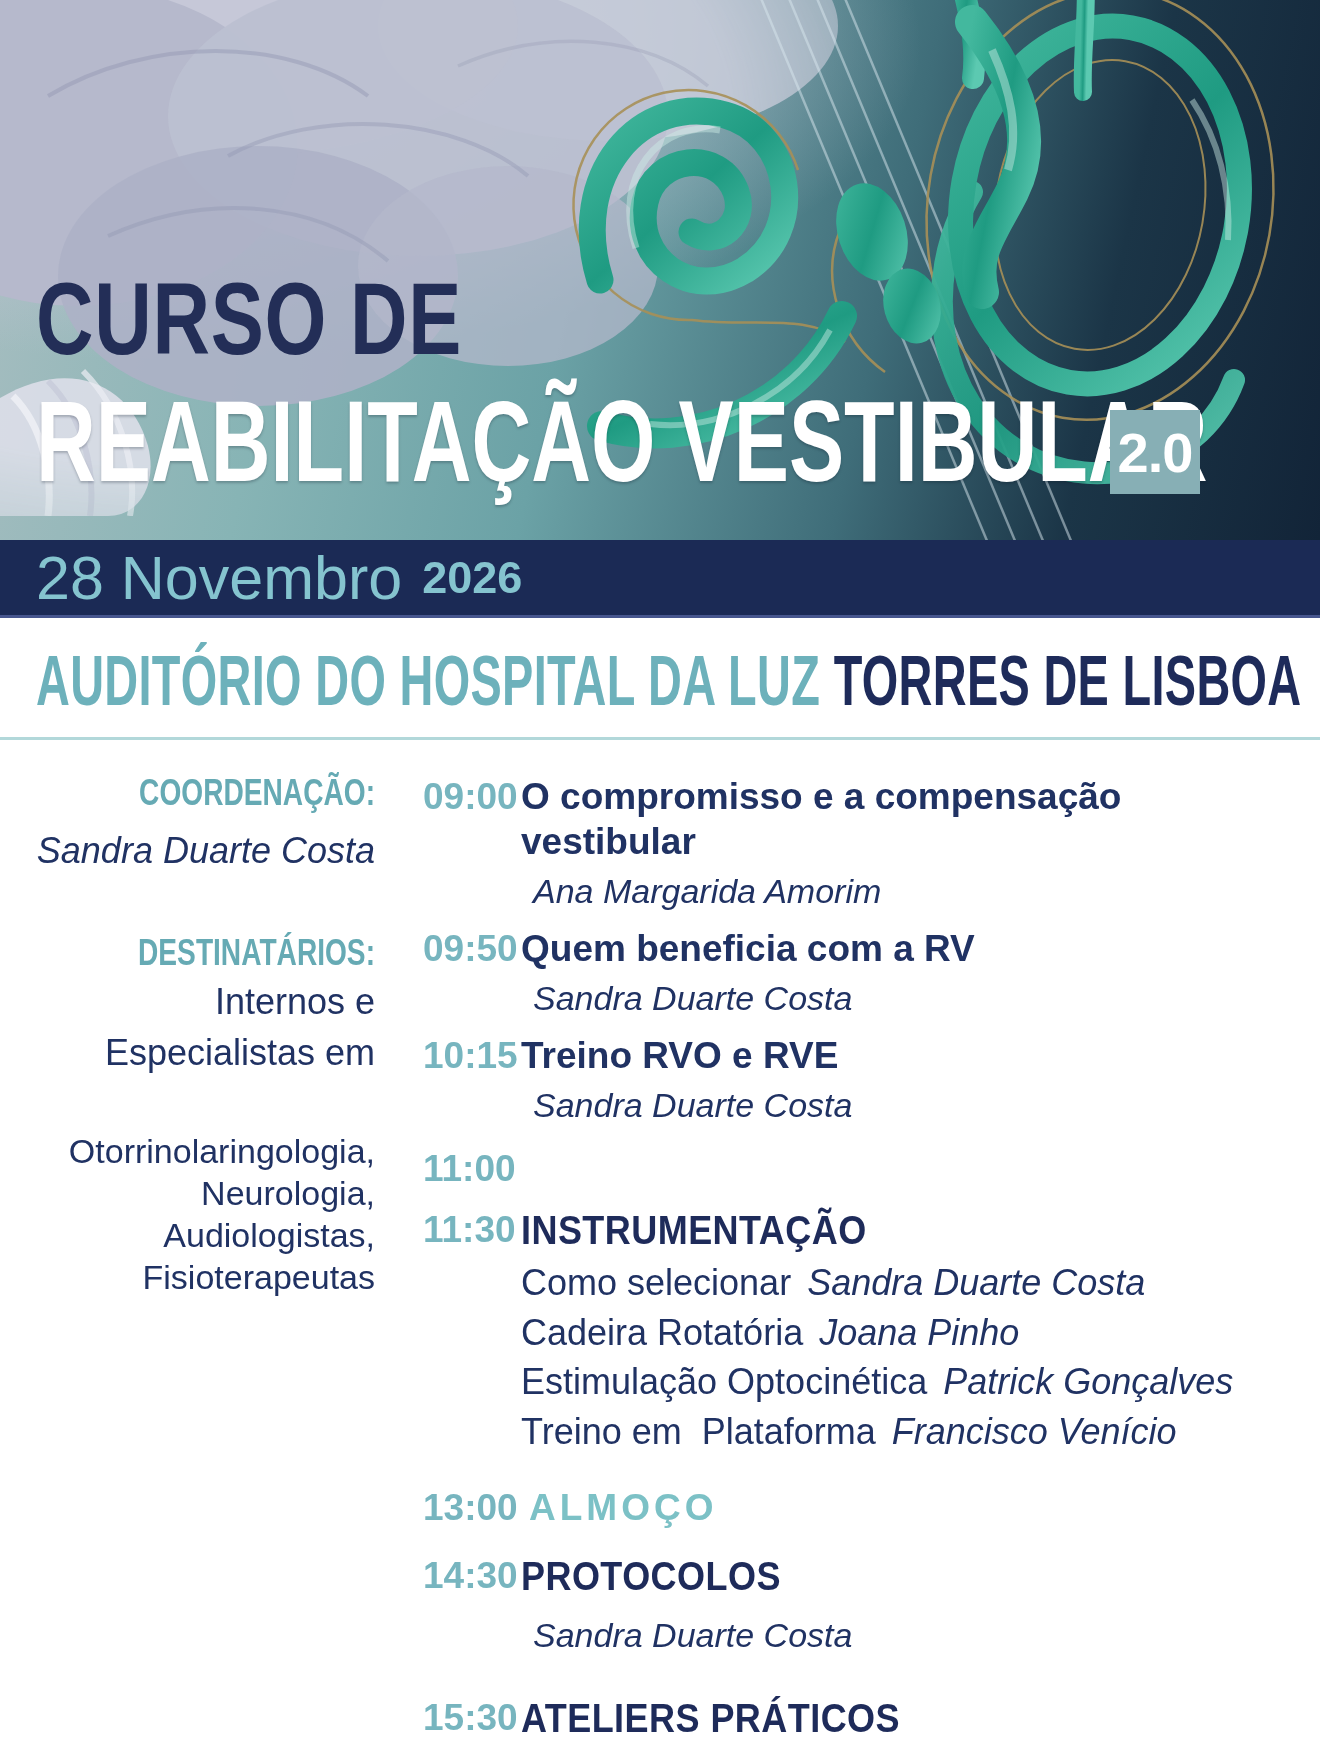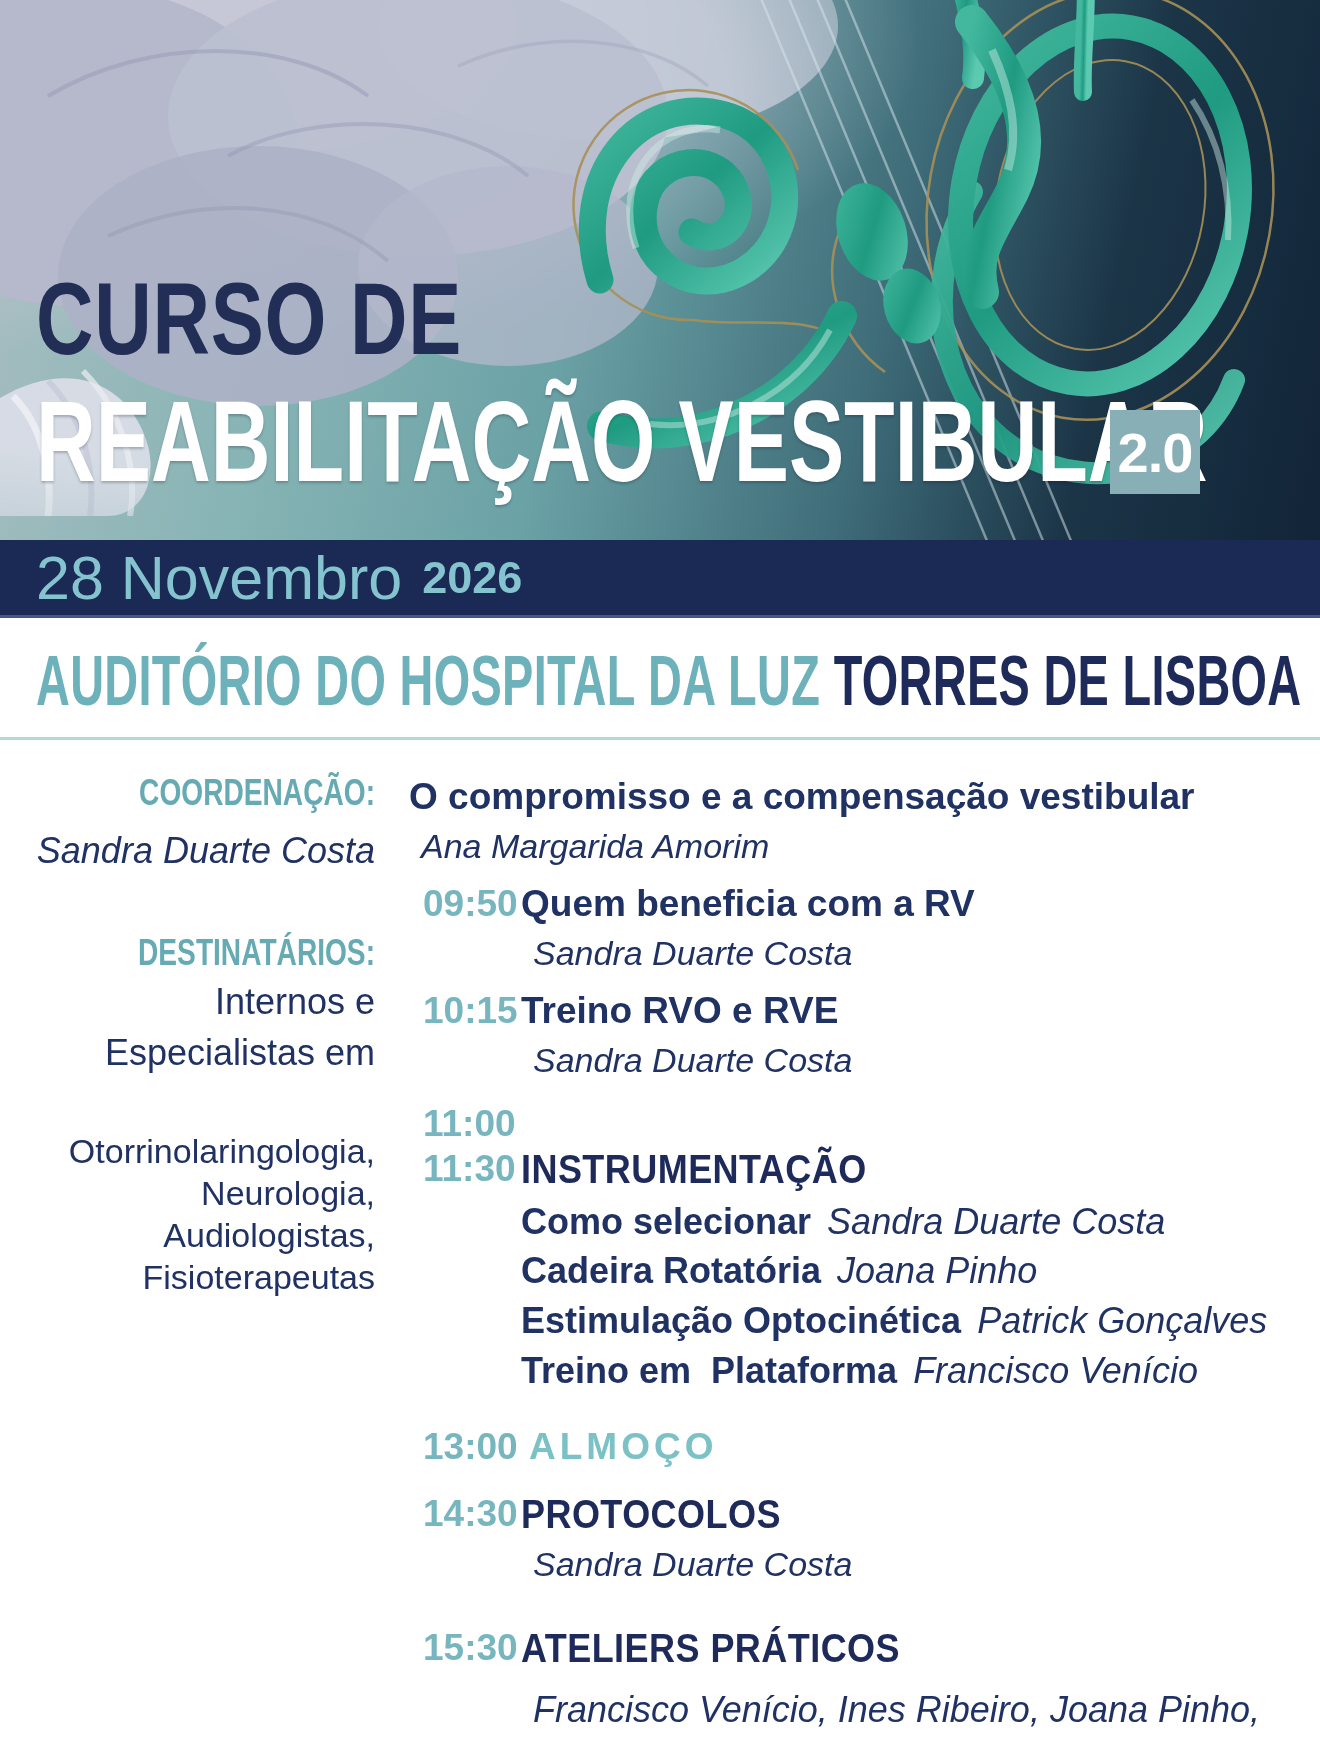--- a/index.html
+++ b/index.html
@@ -58,24 +58,24 @@
   .row{display:flex;}
   .time{flex:0 0 112px;padding-left:14px;box-sizing:border-box;
         font-size:37px;font-weight:bold;color:#77b5bf;line-height:1.22;}
   .cell{flex:1;}
   .stitle{font-size:37px;font-weight:bold;line-height:1.22;color:#203263;white-space:pre-wrap;}
   .speaker{font-size:34px;font-style:italic;margin-top:7px;padding-left:12px;line-height:1.2;}
   .btitle{font-size:37px;font-weight:bold;color:#7cc1c6;letter-spacing:4px;padding-left:8px;line-height:1.22;}
   .shead{font-size:40px;font-weight:bold;color:#1e2b5a;line-height:1.15;
          transform:scaleX(.9);transform-origin:0 50%;white-space:nowrap;letter-spacing:0.5px;}
   .iline{margin-top:10px;font-size:36px;line-height:1.1;}
-  .ititle{font-weight:bold;white-space:pre-wrap;}
+  .ititle{font-weight:normal;white-space:pre-wrap;}
   .ispeaker{font-style:italic;margin-left:16px;}
   .names{margin-top:16px;padding-left:12px;font-size:36px;font-style:italic;line-height:1.28;}
-  .mt14{margin-top:14px;} .mt20{margin-top:20px;} .mt16{}
+  .mt14{margin-top:14px;} .mt20{margin-top:20px;} .mt16{margin-top:16px;}
   .mt34{margin-top:34px;} .mt22{margin-top:22px;} .mt40{margin-top:40px;}
 </style>
 </head>
 <body>
 
 <div class="poster">
 
   <header class="hero">
 
     <svg class="brain" width="880" height="540" viewBox="0 0 880 540">
@@ -178,20 +178,21 @@
         <div>Otorrinolaringologia,</div>
         <div>Neurologia,</div>
         <div>Audiologistas,</div>
         <div>Fisioterapeutas</div>
       </div>
     </aside>
 
     <section class="right">
 
       <div class="row">
+        <div class="time">09:00</div>
         <div class="cell">
           <div class="stitle">O compromisso e a compensação vestibular</div>
           <div class="speaker">Ana Margarida Amorim</div>
         </div>
       </div>
 
       <div class="row mt14">
         <div class="time">09:50</div>
         <div class="cell">
           <div class="stitle">Quem beneficia com a RV</div>

